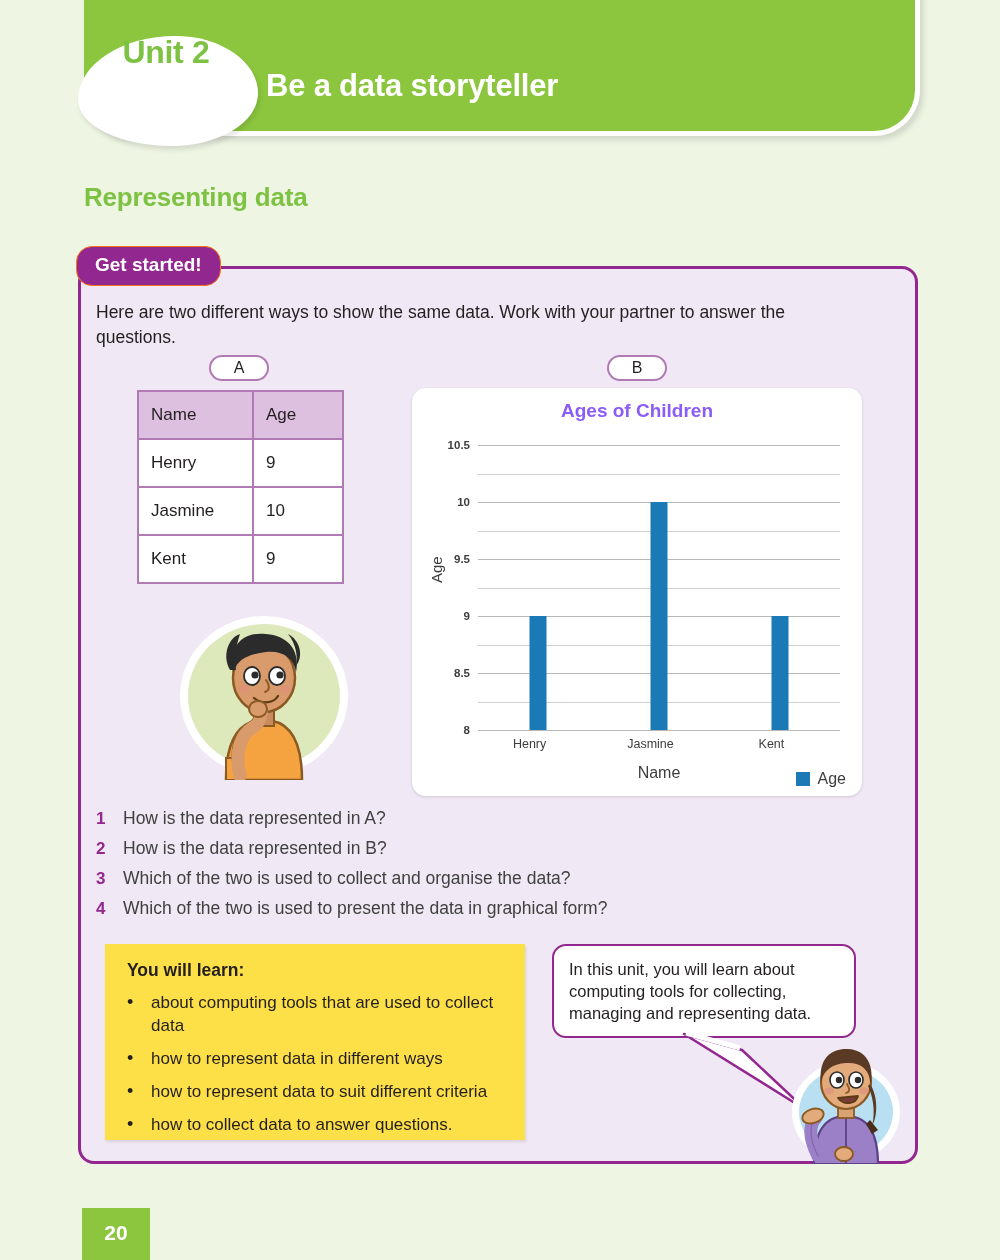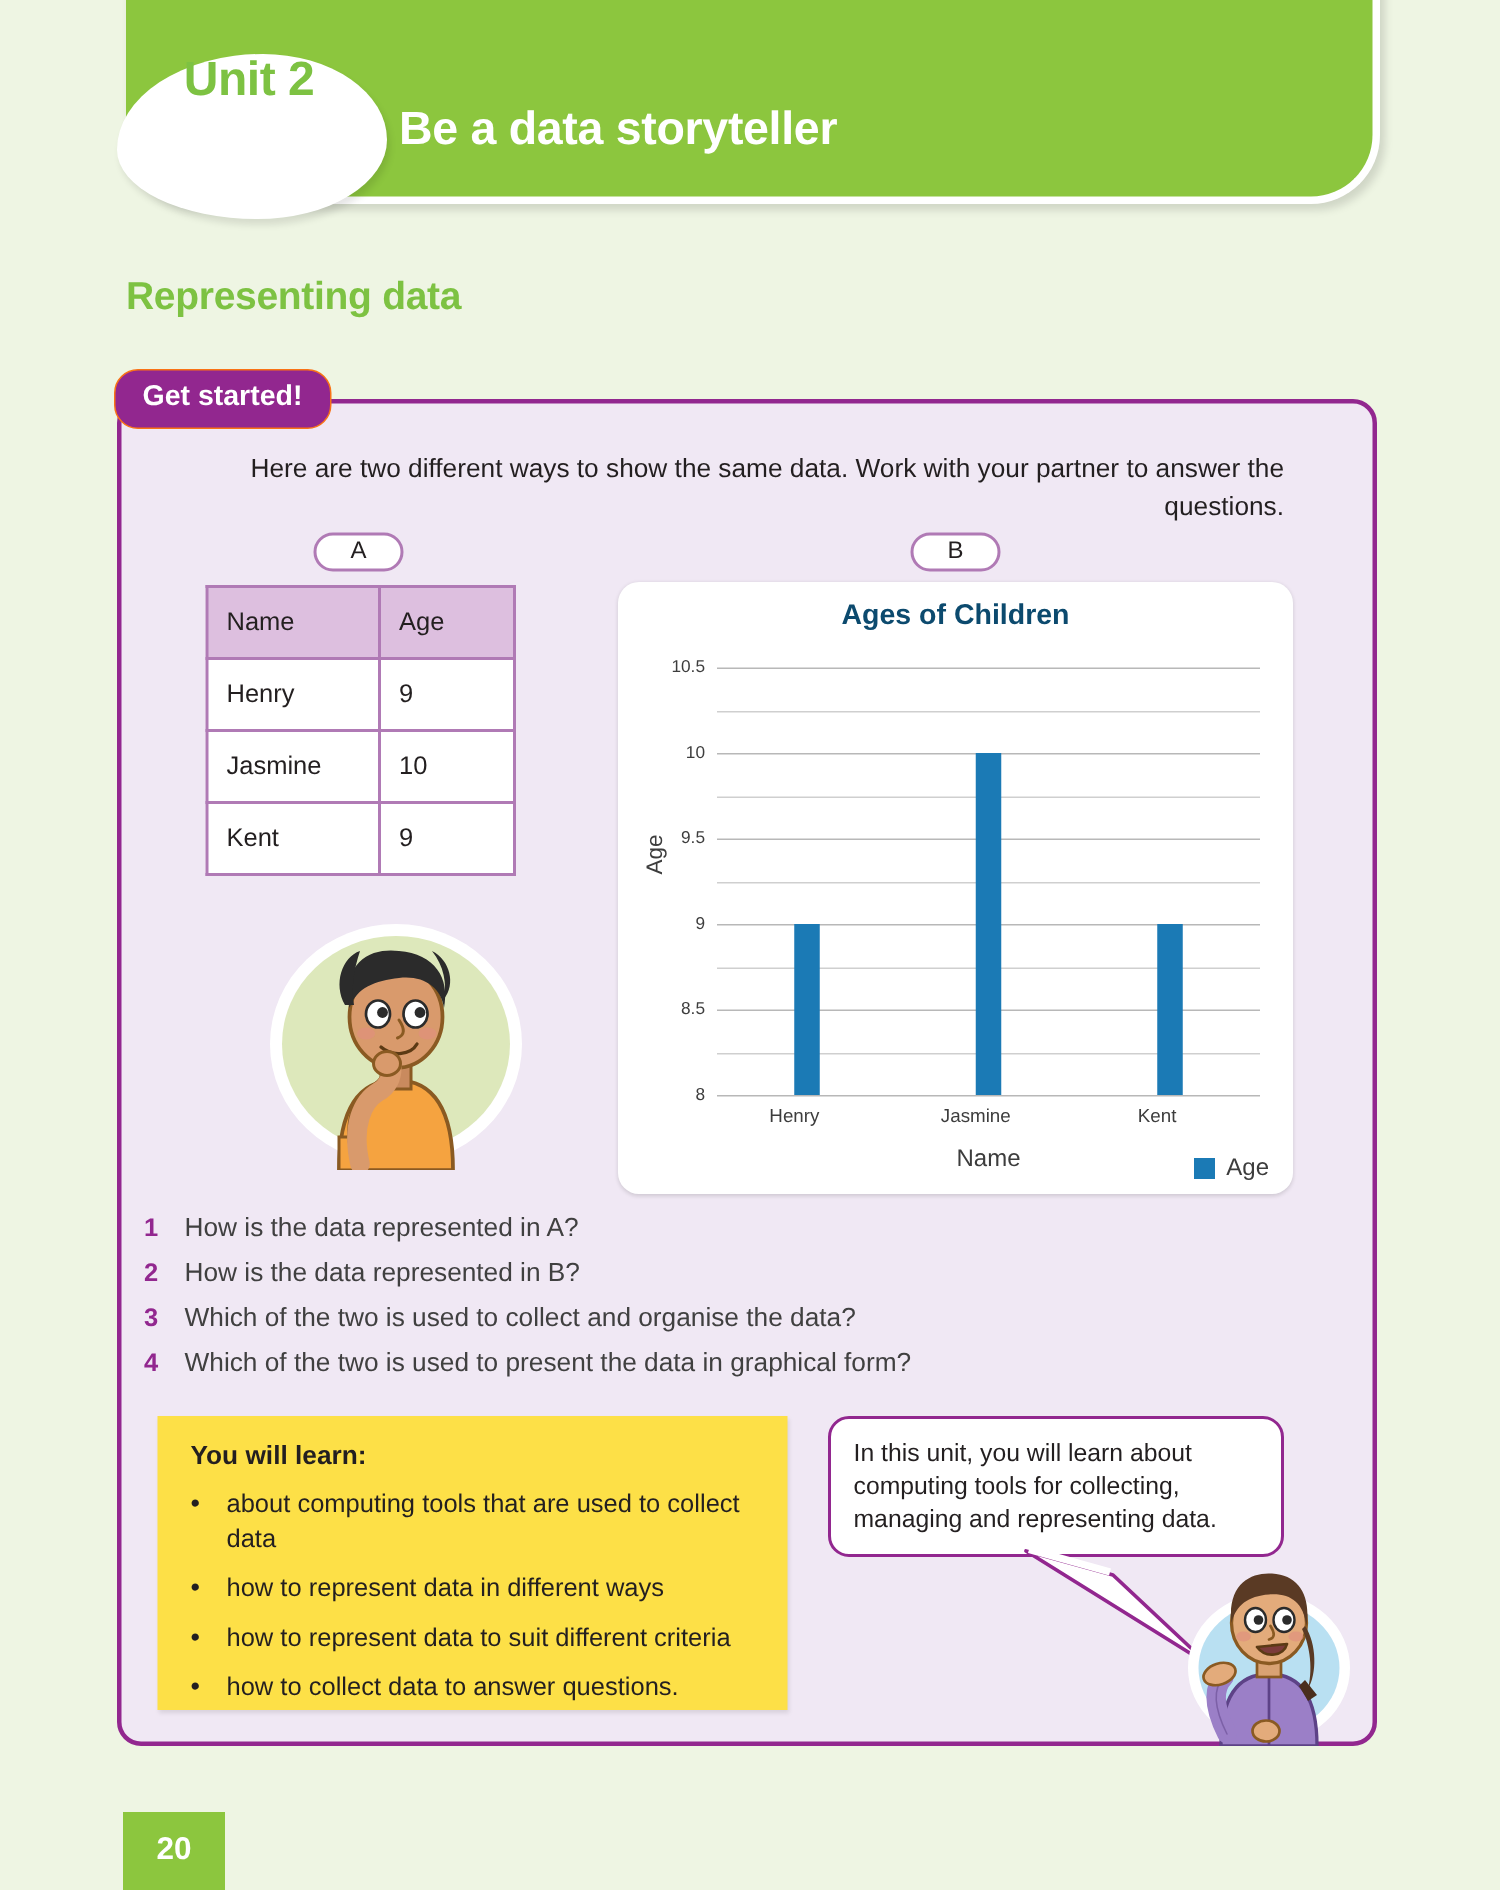--- a/index.html
+++ b/index.html
@@ -82,21 +82,20 @@
     z-index: 5;
   }
 
   .intro-text {
     position: absolute;
     left: 96px; top: 300px;
     width: 760px;
     color: #231f20;
     font-size: 17.5px;
     line-height: 25px;
-    text-align: right;
   }
 
   
   .pill {
     position: absolute;
     background: #ffffff;
     border: 2px solid #b07ab5;
     border-radius: 14px;
     width: 60px; height: 26px;
     display: flex; align-items: center; justify-content: center;
@@ -141,21 +140,21 @@
     background: #ffffff;
     border-radius: 14px;
     box-shadow: 0 1px 3px rgba(0,0,0,0.14);
   }
   .chart-title {
     position: absolute;
     left: 0; top: 12px; width: 100%;
     text-align: center;
     font-size: 19px;
     font-weight: bold;
-    color: #0c4a6e;
+    color: #8b5cf6;
   }
   .plot-area {
     position: absolute;
     left: 66px; top: 57px;
     width: 362px; height: 285px;
   }
   .gridline {
     position: absolute;
     left: 0; width: 100%;
     height: 1px;
@@ -163,20 +162,21 @@
   }
   .gridline.major { background: #b8b8b8; }
   .ytick {
     position: absolute;
     right: 100%;
     margin-right: 8px;
     transform: translateY(-50%);
     font-size: 11.5px;
     color: #3d3d3d;
     white-space: nowrap;
+    font-weight: bold;
   }
   .bar {
     position: absolute;
     bottom: 0;
     width: 17px;
     background: #1b7ab5;
     transform: translateX(-50%);
   }
   .xtick {
     position: absolute;

